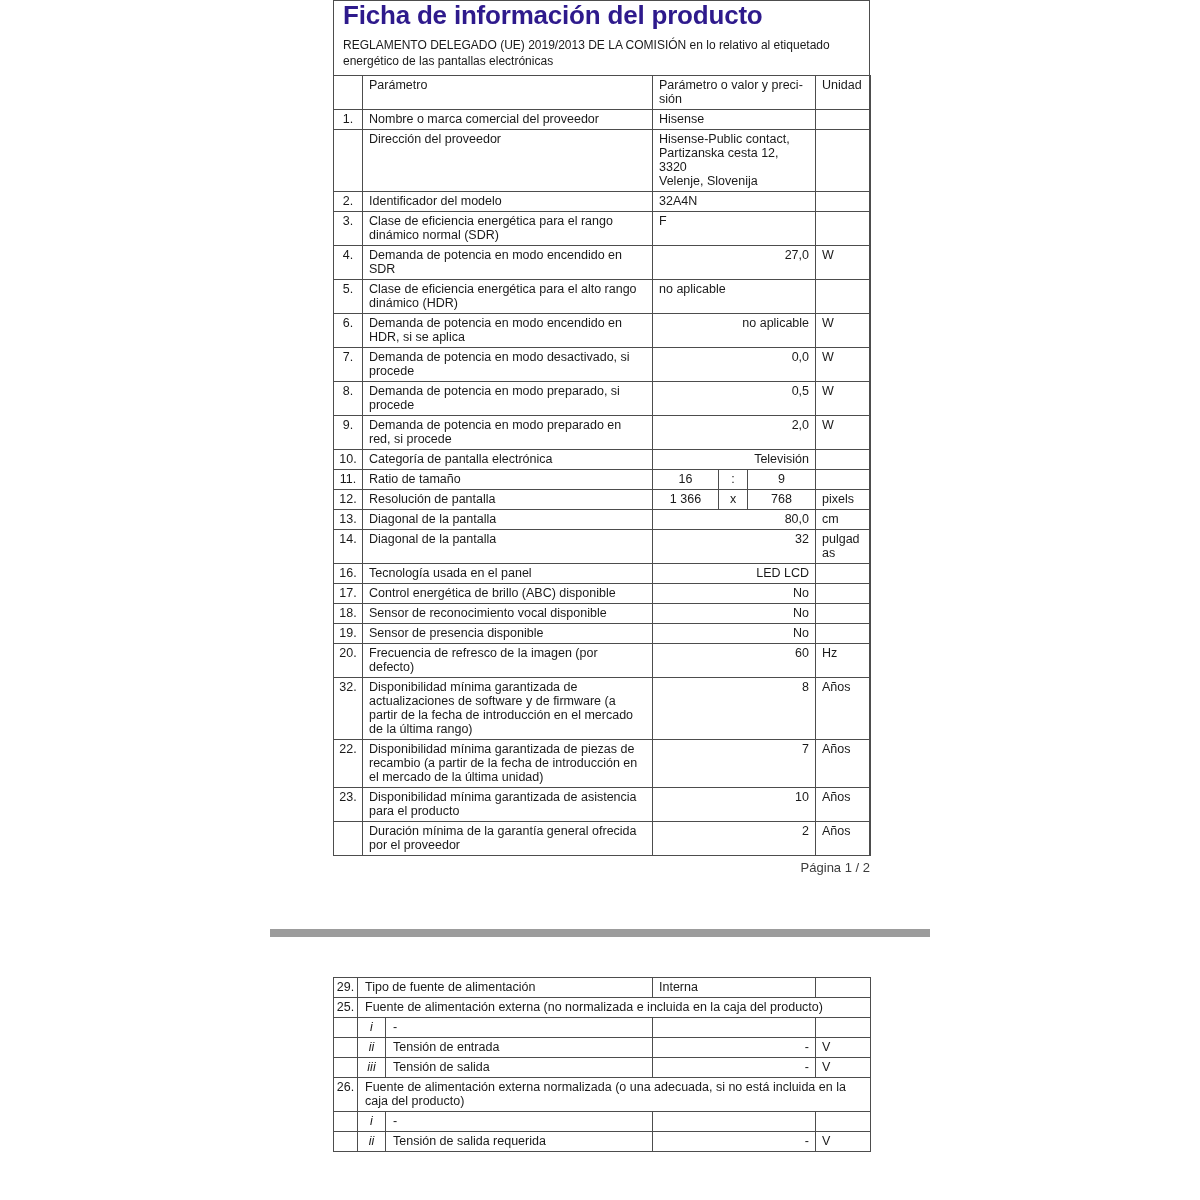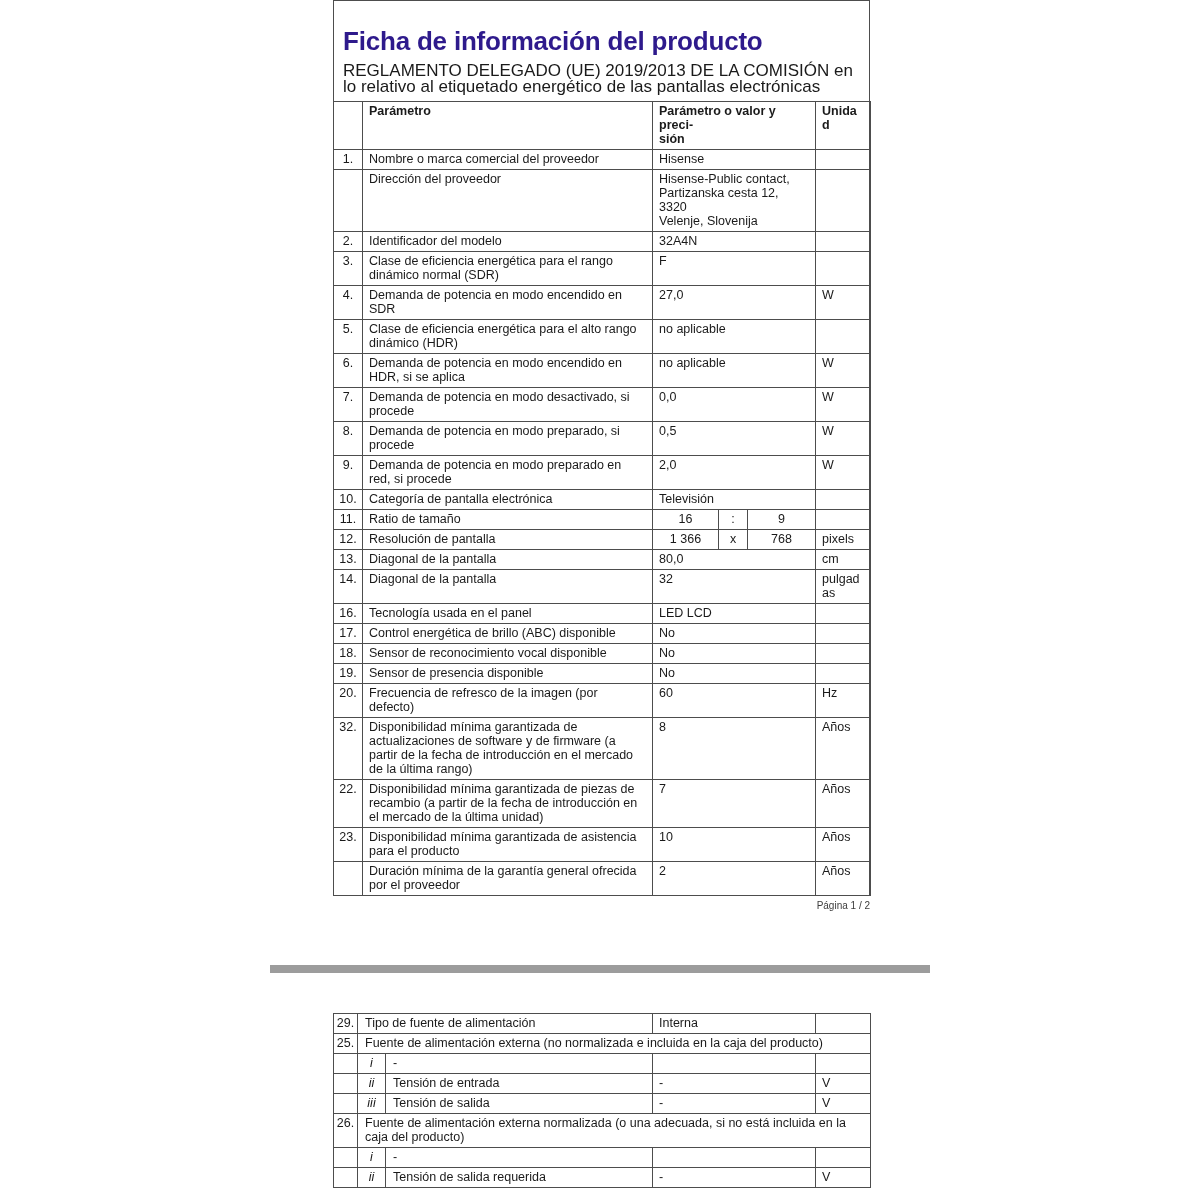--- a/index.html
+++ b/index.html
@@ -1,34 +1,34 @@
 <!DOCTYPE html>
 <html style="--title: #2e1a8c; --border: #4d4d4d; --separator: #9c9c9c;"><head>
 <meta charset="utf-8">
 <style>
   html,body{margin:0;padding:0;background:#ffffff;}
   body{width:1200px;height:1200px;font-family:"Liberation Sans",sans-serif;color:#1a1a1a;}
   .canvas{position:relative;width:1200px;height:1200px;background:#fff;overflow:hidden;}
   .page1{margin-left:333px;width:537px;border:1px solid var(--border,#4d4d4d);box-sizing:border-box;
-         padding-top:26px;position:relative;}
+         position:relative;}
   .page-head{padding:0 9px 6px 9px;}
   .title{font-size:26px;font-weight:bold;color:var(--title,#2e1a8c);margin:0 0 7px 0;line-height:1.1;letter-spacing:-0.2px;}
-  .subtitle{font-size:17px;line-height:16px;margin:0;color:#1a1a1a;}
+  .subtitle{font-size:12px;line-height:16px;margin:0;color:#1a1a1a;}
   table{border-collapse:collapse;table-layout:fixed;font-size:12.5px;}
   #t1{width:calc(100% + 2px);margin:0 -1px -1px -1px;}
   #t2{width:537px;margin:40px 0 0 333px;}
   td,th{border:1px solid var(--border,#4d4d4d);padding:2px 6px 3px 6px;vertical-align:top;
         line-height:14px;text-align:left;font-weight:normal;word-wrap:break-word;overflow:hidden;}
-  tr.hdr td{font-weight:bold;}
+  tr.hdr td{font-weight:normal;}
   td.c{text-align:center;padding-left:2px;padding-right:2px;}
-  td.r{}
+  td.r{text-align:right;}
   td.pre{white-space:pre-line;}
   td.it{font-style:italic;}
   td.pl{padding-left:7px;}
-  .page-label{width:537px;margin:4px 0 0 333px;text-align:right;font-size:10px;color:#3c3c3c;}
+  .page-label{width:537px;margin:4px 0 0 333px;text-align:right;font-size:13px;color:#3c3c3c;}
   .sep{width:660px;height:8px;margin:54px 0 0 270px;background:var(--separator,#9c9c9c);}
 </style>
 </head>
 <body>
 
 <div class="canvas">
 
   <div class="page1">
     <div class="page-head">
       <h1 class="title">Ficha de información del producto</h1>

